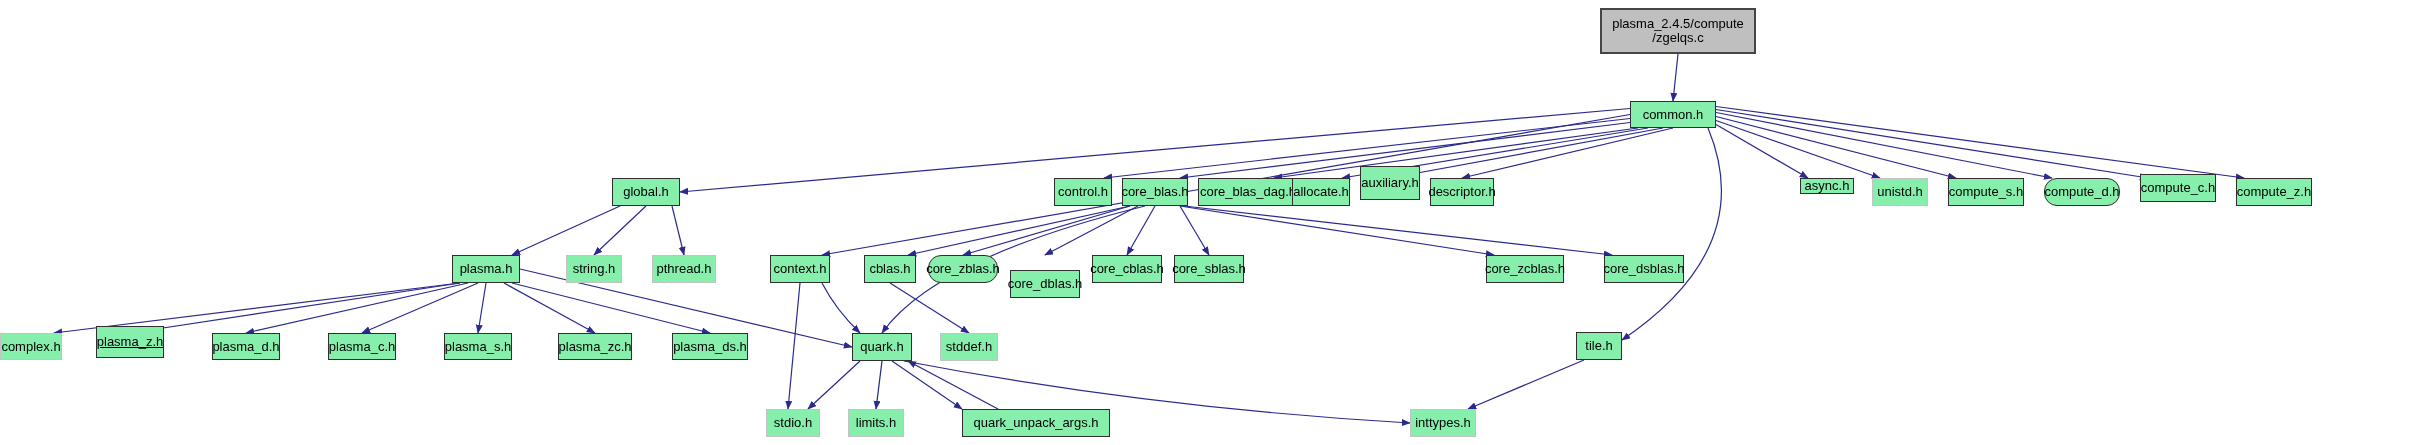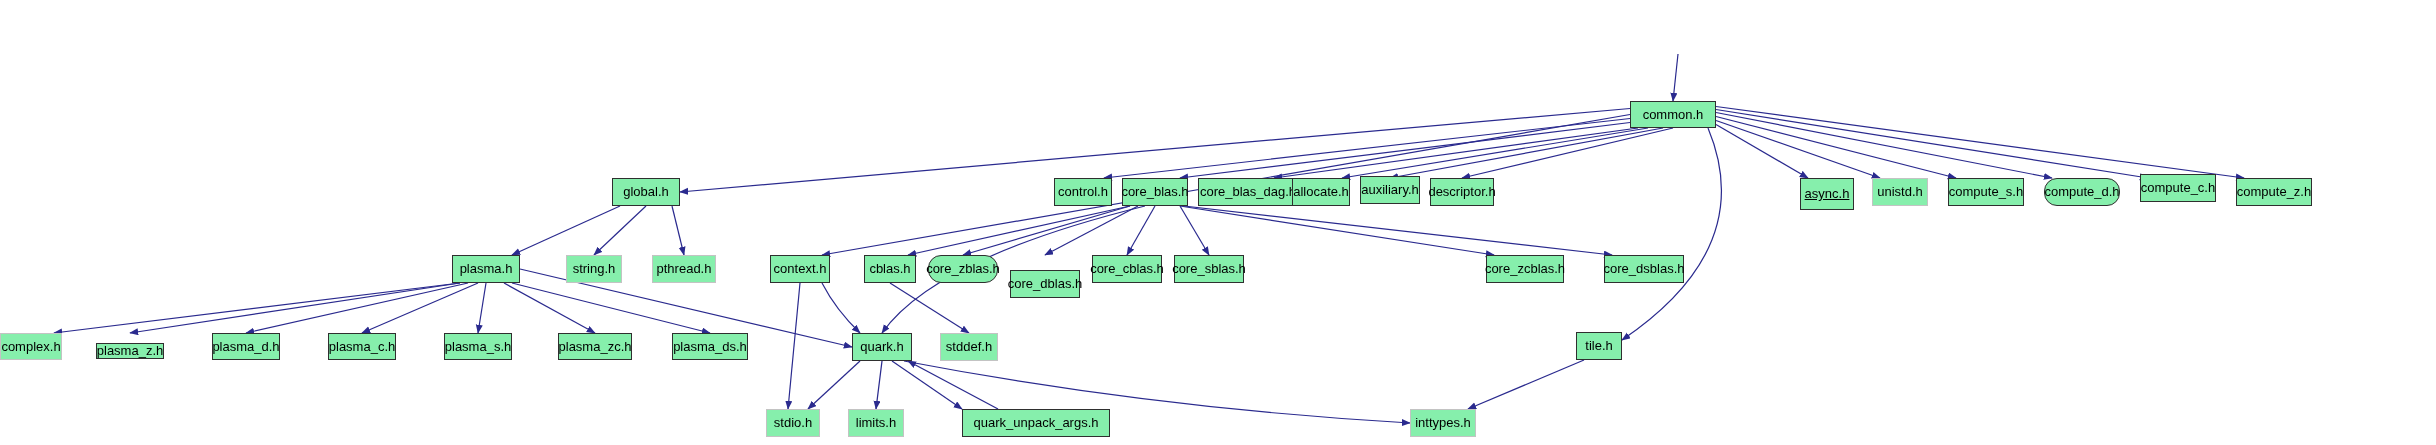--- a/index.html
+++ b/index.html
@@ -79,48 +79,50 @@
         <path d="M1184,206 L1612,255" fill="none" stroke="#2a2a8e" stroke-width="1.2" marker-end="url(#arrowhead)"></path>
         <path d="M890,283 L969,333" fill="none" stroke="#2a2a8e" stroke-width="1.2" marker-end="url(#arrowhead)"></path>
         <path d="M860,361 L808,409" fill="none" stroke="#2a2a8e" stroke-width="1.2" marker-end="url(#arrowhead)"></path>
         <path d="M882,361 L876,409" fill="none" stroke="#2a2a8e" stroke-width="1.2" marker-end="url(#arrowhead)"></path>
         <path d="M892,361 L962,409" fill="none" stroke="#2a2a8e" stroke-width="1.2" marker-end="url(#arrowhead)"></path>
         <path d="M998,409 L908,361" fill="none" stroke="#2a2a8e" stroke-width="1.2" marker-end="url(#arrowhead)"></path>
         <path d="M904,361 Q1150,408 1410,423" fill="none" stroke="#2a2a8e" stroke-width="1.2" marker-end="url(#arrowhead)"></path>
         <path d="M1584,360 L1468,409" fill="none" stroke="#2a2a8e" stroke-width="1.2" marker-end="url(#arrowhead)"></path>
       </g>
   </svg>
+<div class="node root" style="left: 1600px; top: 8px; width: 156px; height: 46px;">plasma_2.4.5/compute
+/zgelqs.c</div>
     <div class="node internal" style="left: 1630px; top: 101px; width: 86px; height: 27px;">common.h</div>
     <div class="node internal" style="left: 612px; top: 178px; width: 68px; height: 28px;">global.h</div>
     <div class="node internal" style="left: 1054px; top: 178px; width: 58px; height: 28px;">control.h</div>
     <div class="node internal" style="left: 1122px; top: 178px; width: 66px; height: 28px;">core_blas.h</div>
     <div class="node internal" style="left: 1198px; top: 178px; width: 100px; height: 28px;">core_blas_dag.h</div>
     <div class="node internal" style="left: 1292px; top: 178px; width: 58px; height: 28px;">allocate.h</div>
-    <div class="node internal" style="left: 1360px; top: 176px; width: 60px; height: 28px;">auxiliary.h</div>
+    <div class="node internal" style="left: 1360px; top: 166px; width: 60px; height: 34px;">auxiliary.h</div>
     <div class="node internal" style="left: 1430px; top: 178px; width: 64px; height: 28px;">descriptor.h</div>
-    <div class="node internal" style="left: 1800px; top: 178px; width: 54px; height: 32px; text-decoration: underline;">async.h</div>
+    <div class="node internal" style="left: 1800px; top: 178px; width: 54px; height: 16px;">async.h</div>
     <div class="node system" style="left: 1872px; top: 178px; width: 56px; height: 28px;">unistd.h</div>
     <div class="node internal" style="left: 1948px; top: 178px; width: 76px; height: 28px;">compute_s.h</div>
     <div class="node internal" style="left: 2044px; top: 178px; width: 76px; height: 28px; border-radius: 13px;">compute_d.h</div>
     <div class="node internal" style="left: 2140px; top: 174px; width: 76px; height: 28px;">compute_c.h</div>
     <div class="node internal" style="left: 2236px; top: 178px; width: 76px; height: 28px;">compute_z.h</div>
     <div class="node internal" style="left: 452px; top: 255px; width: 68px; height: 28px;">plasma.h</div>
     <div class="node system" style="left: 566px; top: 255px; width: 56px; height: 28px;">string.h</div>
     <div class="node system" style="left: 652px; top: 255px; width: 64px; height: 28px;">pthread.h</div>
     <div class="node internal" style="left: 770px; top: 255px; width: 60px; height: 28px;">context.h</div>
     <div class="node internal" style="left: 864px; top: 255px; width: 52px; height: 28px;">cblas.h</div>
     <div class="node internal" style="left: 928px; top: 255px; width: 70px; height: 28px; border-radius: 13px;">core_zblas.h</div>
     <div class="node internal" style="left: 1010px; top: 270px; width: 70px; height: 28px;">core_dblas.h</div>
     <div class="node internal" style="left: 1092px; top: 255px; width: 70px; height: 28px;">core_cblas.h</div>
     <div class="node internal" style="left: 1174px; top: 255px; width: 70px; height: 28px;">core_sblas.h</div>
     <div class="node internal" style="left: 1486px; top: 255px; width: 78px; height: 28px;">core_zcblas.h</div>
     <div class="node internal" style="left: 1604px; top: 255px; width: 80px; height: 28px;">core_dsblas.h</div>
     <div class="node internal" style="left: 1576px; top: 332px; width: 46px; height: 28px;">tile.h</div>
     <div class="node system" style="left: 0px; top: 333px; width: 62px; height: 27px;">complex.h</div>
-    <div class="node internal" style="left: 96px; top: 343px; width: 68px; height: 16px;">plasma_z.h</div>
+    <div class="node internal" style="left: 96px; top: 326px; width: 68px; height: 32px; text-decoration: underline;">plasma_z.h</div>
     <div class="node internal" style="left: 212px; top: 333px; width: 68px; height: 27px;">plasma_d.h</div>
     <div class="node internal" style="left: 328px; top: 333px; width: 68px; height: 27px;">plasma_c.h</div>
     <div class="node internal" style="left: 444px; top: 333px; width: 68px; height: 27px;">plasma_s.h</div>
     <div class="node internal" style="left: 558px; top: 333px; width: 74px; height: 27px;">plasma_zc.h</div>
     <div class="node internal" style="left: 672px; top: 333px; width: 76px; height: 27px;">plasma_ds.h</div>
     <div class="node internal" style="left: 852px; top: 333px; width: 60px; height: 28px;">quark.h</div>
     <div class="node system" style="left: 940px; top: 333px; width: 58px; height: 28px;">stddef.h</div>
     <div class="node system" style="left: 766px; top: 409px; width: 54px; height: 28px;">stdio.h</div>
     <div class="node system" style="left: 848px; top: 409px; width: 56px; height: 28px;">limits.h</div>
     <div class="node internal" style="left: 938px; top: 409px; width: 148px; height: 28px; margin-left: 24px;">quark_unpack_args.h</div>

